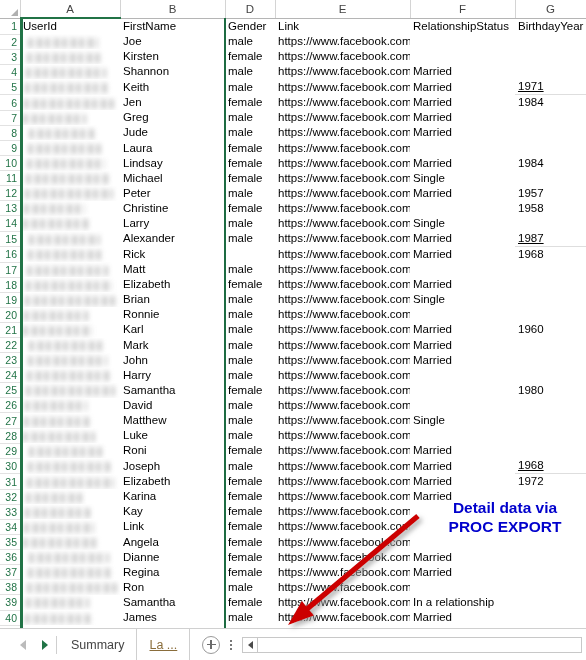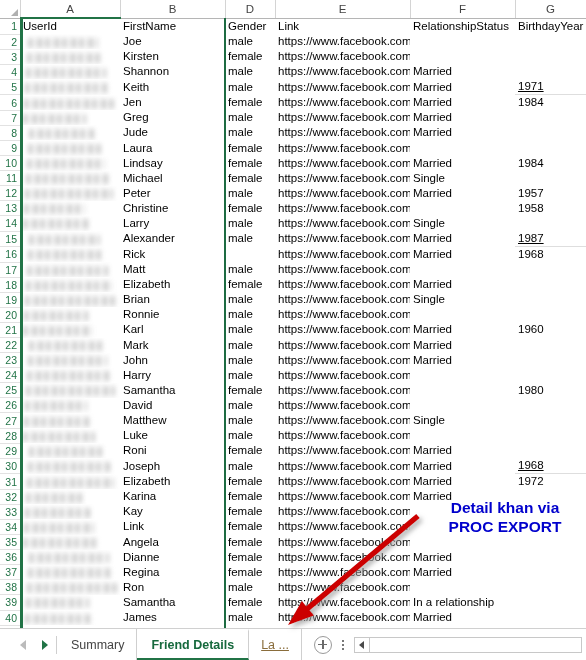--- a/index.html
+++ b/index.html
@@ -780,33 +780,32 @@
         <feDropShadow dx="3" dy="3" stdDeviation="2.4" flood-color="#999999" flood-opacity="0.75"></feDropShadow>
       </filter>
     </defs>
     <g filter="url(#shadow)">
       <line id="arrow-shaft" x1="418" y1="516" x2="303.32570311322337" y2="612.1499873896819" stroke="#cc0000" stroke-width="5.5" stroke-linecap="butt"></line>
       <polygon id="arrow-head" points="288,625 301.8196580572893,601.0152746278053 314.02717003709154,615.5746925853676" fill="#cc0000"></polygon>
     </g>
   </svg>
 
   <div class="annot">
-    <span>Detail khan via</span>
+    <span>Detail data via</span>
     <span class="l2">PROC EXPORT</span>
   </div>
 
   <div class="tabbar">
     <div class="navarrows">
       <span class="arw left"></span>
       <span class="arw right"></span>
     </div>
     <div class="tabsep"></div>
     <div class="tabs" id="tabs">
         <div class="tab">Summary</div>
-        <div class="tab active">Friend Details</div>
         <div class="tab partial">La ...</div>
       </div>
     <div class="addsheet"></div>
     <div class="kebab">
         <i></i>
         <i></i>
         <i></i>
       </div>
     <div class="hscroll">
       <div class="sbtn">

